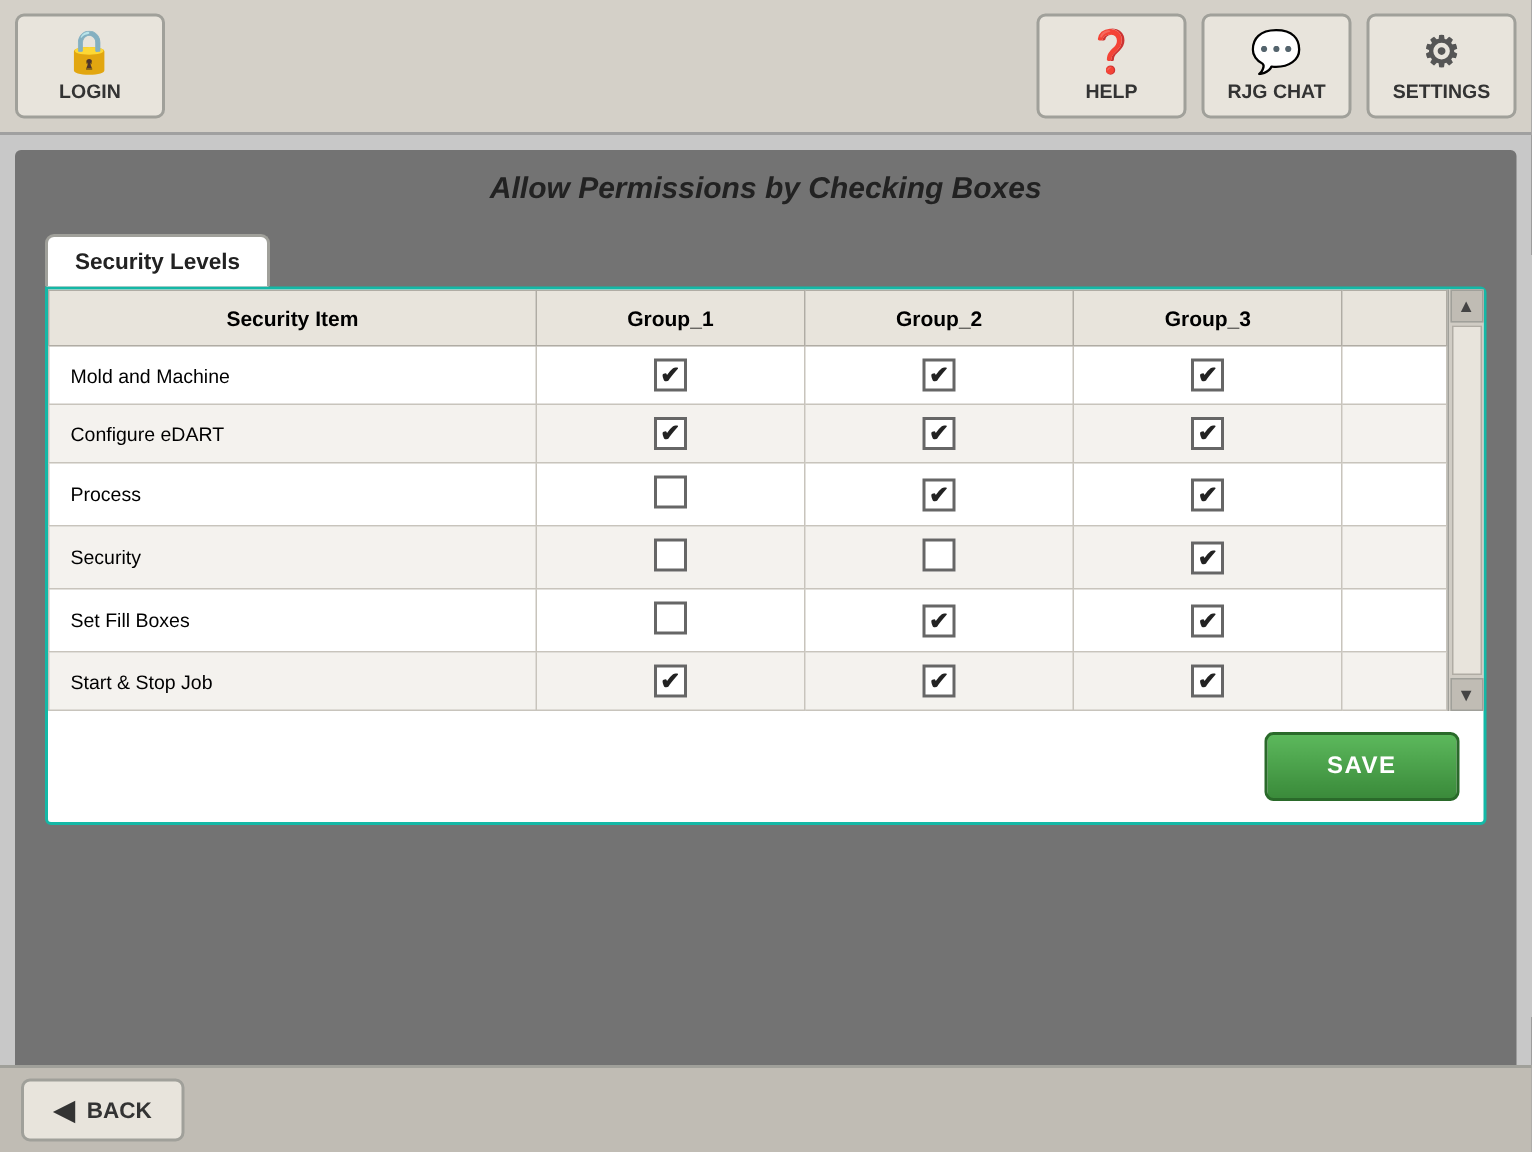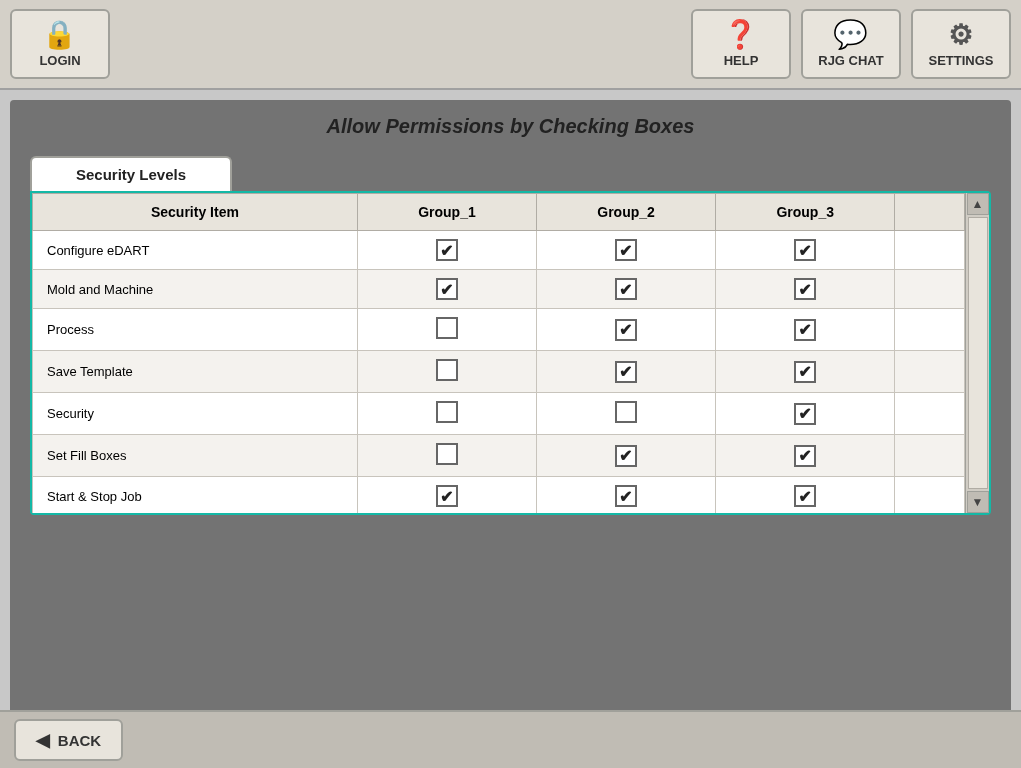--- a/index.html
+++ b/index.html
@@ -74,21 +74,21 @@
     }
 
     
     .tabs {
       display: flex;
       gap: 0;
       margin-bottom: 0;
     }
 
     .tab {
-      padding: 8px 44px;
+      padding: 8px 18px;
       border: 2px solid #a0a09a;
       border-bottom: none;
       border-radius: 6px 6px 0 0;
       cursor: pointer;
       font-size: 15px;
       font-weight: bold;
       background: #e8e4dc;
       color: #333;
     }
 
@@ -340,42 +340,35 @@
             <tr>
               <th>Security Item</th>
               <th>Group_1</th>
               <th>Group_2</th>
               <th>Group_3</th>
               <th></th>
             </tr>
           </thead>
           <tbody id="table-body">
           <tr>
+                <td>Mold and Machine</td>
+                <td><div class="cb checked"></div></td>
+                <td><div class="cb checked"></div></td>
+                <td><div class="cb checked"></div></td>
+                <td></td>
+              </tr>
+              <tr>
                 <td>Configure eDART</td>
-                <td><div class="cb checked"></div></td>
-                <td><div class="cb checked"></div></td>
-                <td><div class="cb checked"></div></td>
-                <td></td>
-              </tr>
-              <tr>
-                <td>Mold and Machine</td>
                 <td><div class="cb checked"></div></td>
                 <td><div class="cb checked"></div></td>
                 <td><div class="cb checked"></div></td>
                 <td></td>
               </tr>
               <tr>
                 <td>Process</td>
-                <td><div class="cb"></div></td>
-                <td><div class="cb checked"></div></td>
-                <td><div class="cb checked"></div></td>
-                <td></td>
-              </tr>
-              <tr>
-                <td>Save Template</td>
                 <td><div class="cb"></div></td>
                 <td><div class="cb checked"></div></td>
                 <td><div class="cb checked"></div></td>
                 <td></td>
               </tr>
               <tr>
                 <td>Security</td>
                 <td><div class="cb"></div></td>
                 <td><div class="cb"></div></td>
                 <td><div class="cb checked"></div></td>
@@ -397,20 +390,23 @@
               </tr>
             </tbody>
         </table>
       </div>
       <div class="scrollbar-area">
         <div class="scroll-arrow">▲</div>
         <div class="scroll-thumb"></div>
         <div class="scroll-arrow">▼</div>
       </div>
     </div>
+    <div class="table-bottom">
+      <button class="save-btn">SAVE</button>
+    </div>
   </div>
 </div>
 
 <div id="bottom-bar">
   <button class="back-btn">
     <span style="font-size:18px;">◀</span>
     <span>BACK</span>
   </button>
 </div>
 

